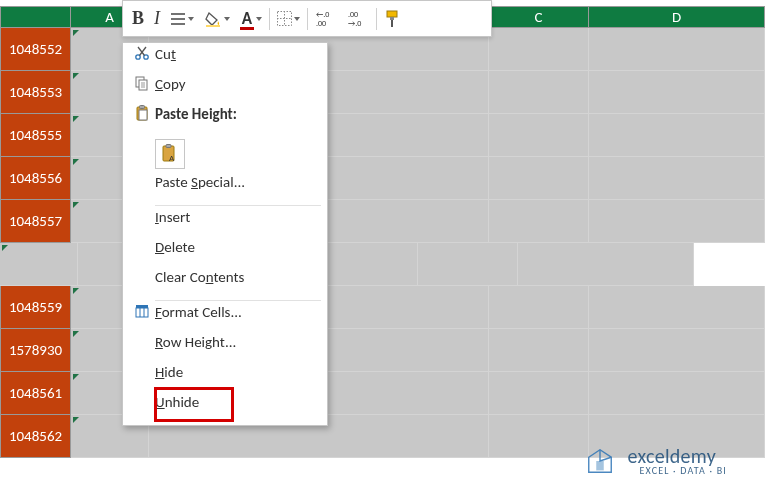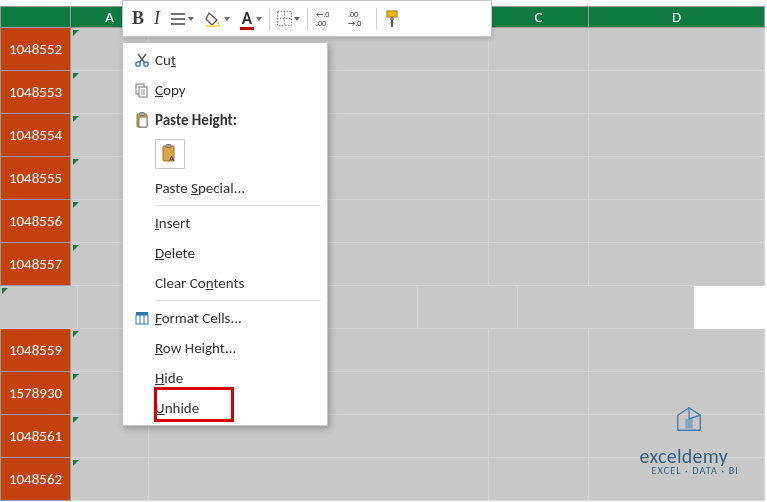--- a/index.html
+++ b/index.html
@@ -30,31 +30,31 @@
 .row-hdr { width: 71px; background: #c2410c; color: #fff; font-size: 15px; display: flex; align-items: center; justify-content: center; border: 1px solid #999; border-top: none; }
 .cell { height: 43px; border-right: 1px solid #d4d4d4; border-bottom: 1px solid #d4d4d4; background: #c8c8c8; position: relative; }
 .cell-a { width: 78px; }
 .cell-a::before { content: ''; position: absolute; left: 2px; top: 2px; width: 0; height: 0; border-top: 6px solid #217346; border-right: 6px solid transparent; }
 .cell-b { width: 340px; }
 .cell-c { width: 100px; }
 .cell-d { width: 176px; }
 
 
 .context-menu { position: absolute; left: 122px; top: 42px; width: 206px; background: #fff; border: 1px solid #c6c6c6; box-shadow: 2px 3px 6px rgba(0,0,0,0.25); padding: 2px 0; font-size: 15px; color: #333; }
-.menu-item { display: flex; align-items: center; height: 30px; padding: 0 23px 0 6px; cursor: pointer; }
+.menu-item { display: flex; align-items: flex-start; height: 30px; padding: 0 23px 0 6px; cursor: pointer; }
 .menu-icon { width: 26px; display: flex; align-items: center; justify-content: center; color: #555; }
 .menu-label { flex: 1; }
 .menu-label .ul { text-decoration: underline; }
 .menu-sep { height: 1px; background: #e1e1e1; margin: 2px 6px 2px 32px; }
 .paste-opts-row { padding-left: 32px; height: 38px; display: flex; align-items: center; }
 .paste-opt { width: 30px; height: 30px; border: 1px solid #c6c6c6; display: flex; align-items: center; justify-content: center; cursor: pointer; }
 .hide-highlight { position: absolute; left: 154px; top: 387px; width: 80px; height: 35px; border: 3px solid #d40000; pointer-events: none; }
 
 
-.watermark { position: absolute; right: 28px; bottom: 26px; display: flex; align-items: center; gap: 12px; color: #1f4e79; opacity: 0.86; flex-direction: column; }
+.watermark { position: absolute; right: 40px; bottom: 26px; display: flex; align-items: center; gap: 12px; color: #1f4e79; opacity: 0.86; }
 .wm-logo { width: 30px; height: 30px; }
 .wm-text { display: flex; flex-direction: column; line-height: 1; }
 .wm-main { font-size: 20px; font-weight: 400; color: #1f4e79; letter-spacing: 0.3px; }
 .wm-sub { font-size: 10px; letter-spacing: 1.2px; color: #1f4e79; padding-left: 12px; }
 
 svg { display: block; }
 </style>
 </head>
 <body>
 
@@ -69,27 +69,20 @@
 <div class="rows-area">
   <div class="row">
       <div class="row-hdr">1048552</div>
       <div class="cell cell-a"></div>
       <div class="cell cell-b"></div>
       <div class="cell cell-c"></div>
       <div class="cell cell-d"></div>
     </div>
   <div class="row">
       <div class="row-hdr">1048553</div>
-      <div class="cell cell-a"></div>
-      <div class="cell cell-b"></div>
-      <div class="cell cell-c"></div>
-      <div class="cell cell-d"></div>
-    </div>
-  <div class="row">
-      <div class="row-hdr">1048554</div>
       <div class="cell cell-a"></div>
       <div class="cell cell-b"></div>
       <div class="cell cell-c"></div>
       <div class="cell cell-d"></div>
     </div>
   <div class="row">
       <div class="row-hdr">1048555</div>
       <div class="cell cell-a"></div>
       <div class="cell cell-b"></div>
       <div class="cell cell-c"></div>

